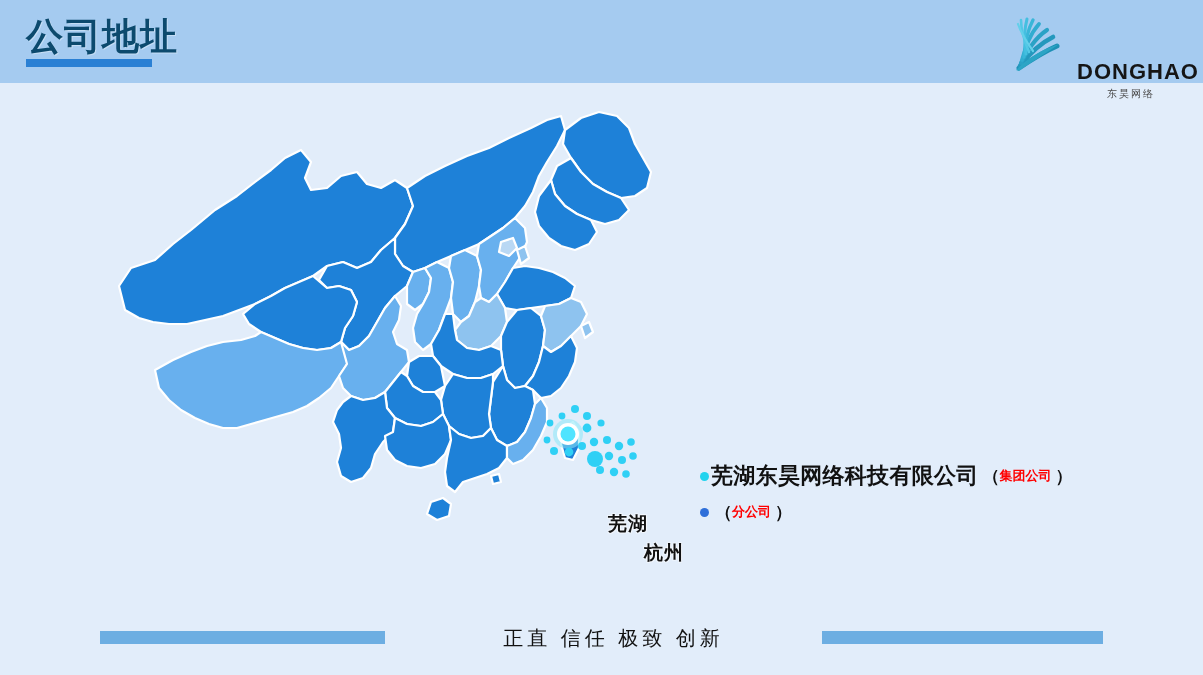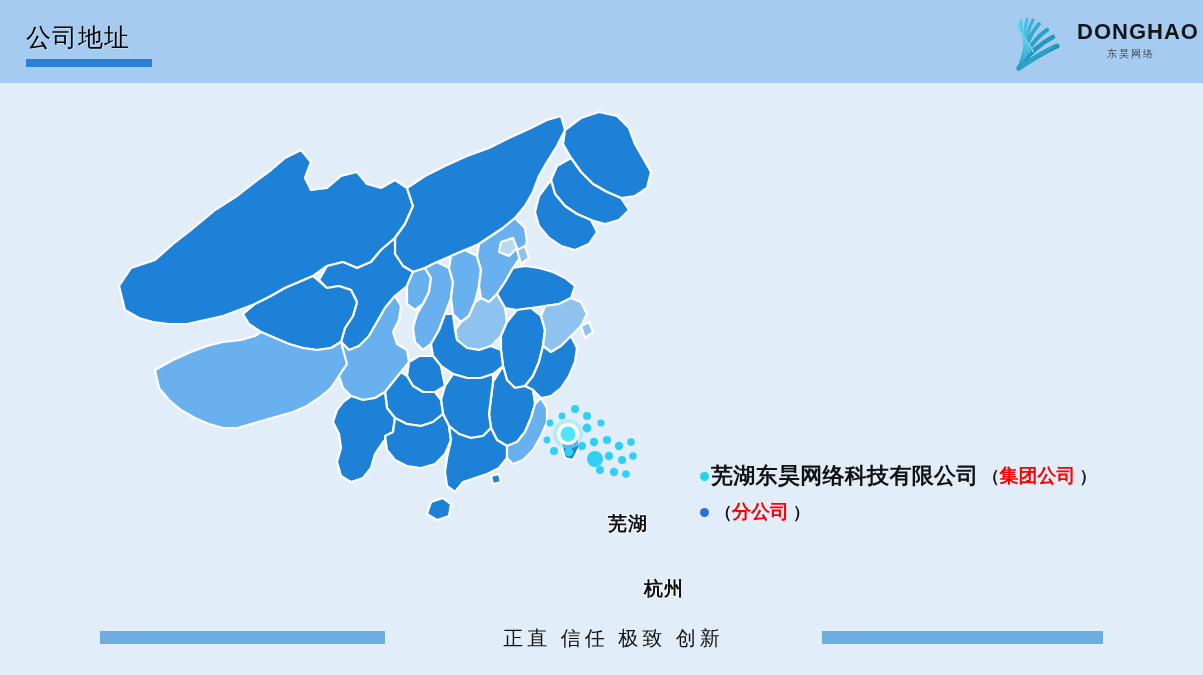--- a/index.html
+++ b/index.html
@@ -29,23 +29,23 @@
     width: 1203px;
     height: 83px;
     background: #a5cbf0;
   }
   #title-block {
     position: absolute;
     left: 26px;
     top: 18px;
   }
   #page-title {
-    font-size: 25px;
-    font-weight: normal;
-    color: #000000;
+    font-size: 37px;
+    font-weight: bold;
+    color: #0c4a6e;
     letter-spacing: 1px;
     line-height: 38px;
     text-shadow: 1px 1px 0 rgba(255,255,255,0.35);
     white-space: nowrap;
   }
   #title-underline {
     margin-top: 3px;
     width: 126px;
     height: 8px;
     background: #2a80d4;
@@ -70,20 +70,21 @@
     top: 12px;
     width: 108px;
     text-align: center;
   }
   #logo-name {
     font-size: 22px;
     font-weight: bold;
     color: #151515;
     letter-spacing: 1px;
     line-height: 24px;
+    margin-top: 40px;
   }
   #logo-sub {
     font-size: 10px;
     color: #4a4a4a;
     letter-spacing: 2px;
     line-height: 17px;
     margin-top: 1px;
   }
 
   
@@ -105,21 +106,21 @@
     color: #111;
     letter-spacing: 1px;
     white-space: nowrap;
     text-shadow:
       -1px -1px 0 rgba(255,255,255,.45),
        1px -1px 0 rgba(255,255,255,.45),
       -1px  1px 0 rgba(255,255,255,.45),
        1px  1px 0 rgba(255,255,255,.45);
   }
   #label-wuhu  { left: 513px; top: 401px; }
-  #label-hz    { left: 549px; top: 466px; }
+  #label-hz    { left: 549px; top: 430px; }
 
   
   #legend {
     position: absolute;
     left: 700px;
     top: 458px;
     width: 470px;
   }
   .legend-row {
     display: flex;
@@ -139,21 +140,21 @@
     color: #111;
     letter-spacing: .3px;
   }
   .legend-paren {
     font-size: 17px;
     font-weight: bold;
     color: #111;
     margin-left: 4px;
   }
   .legend-tag {
-    font-size: 19px;
+    font-size: 13px;
     font-weight: bold;
     color: #ff0000;
   }
 
   
   #footer {
     position: absolute;
     left: 0;
     top: 626px;
     width: 1203px;

